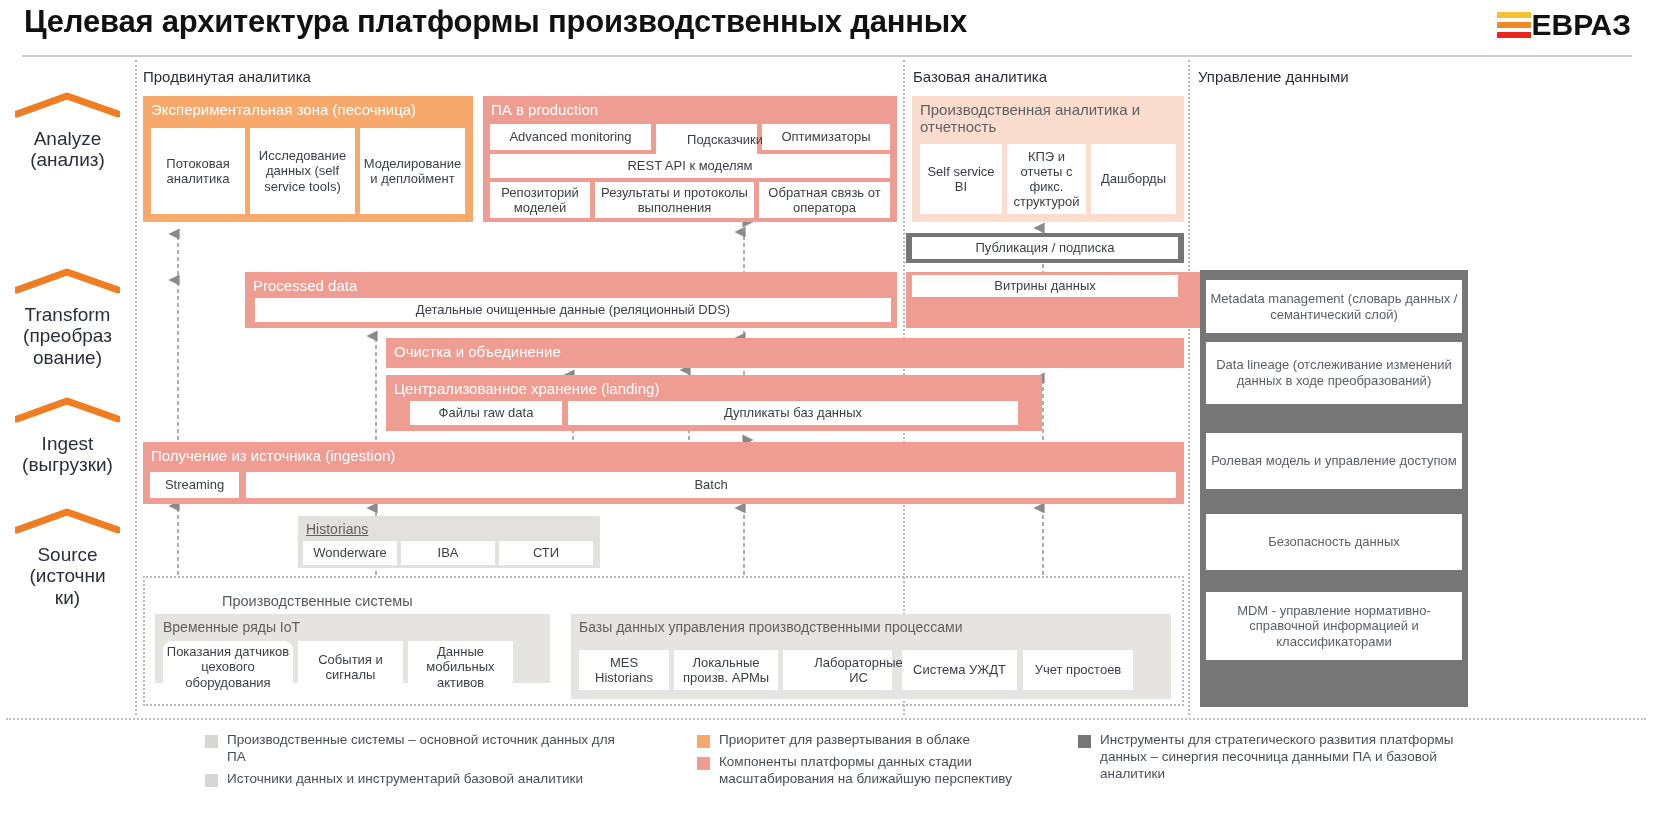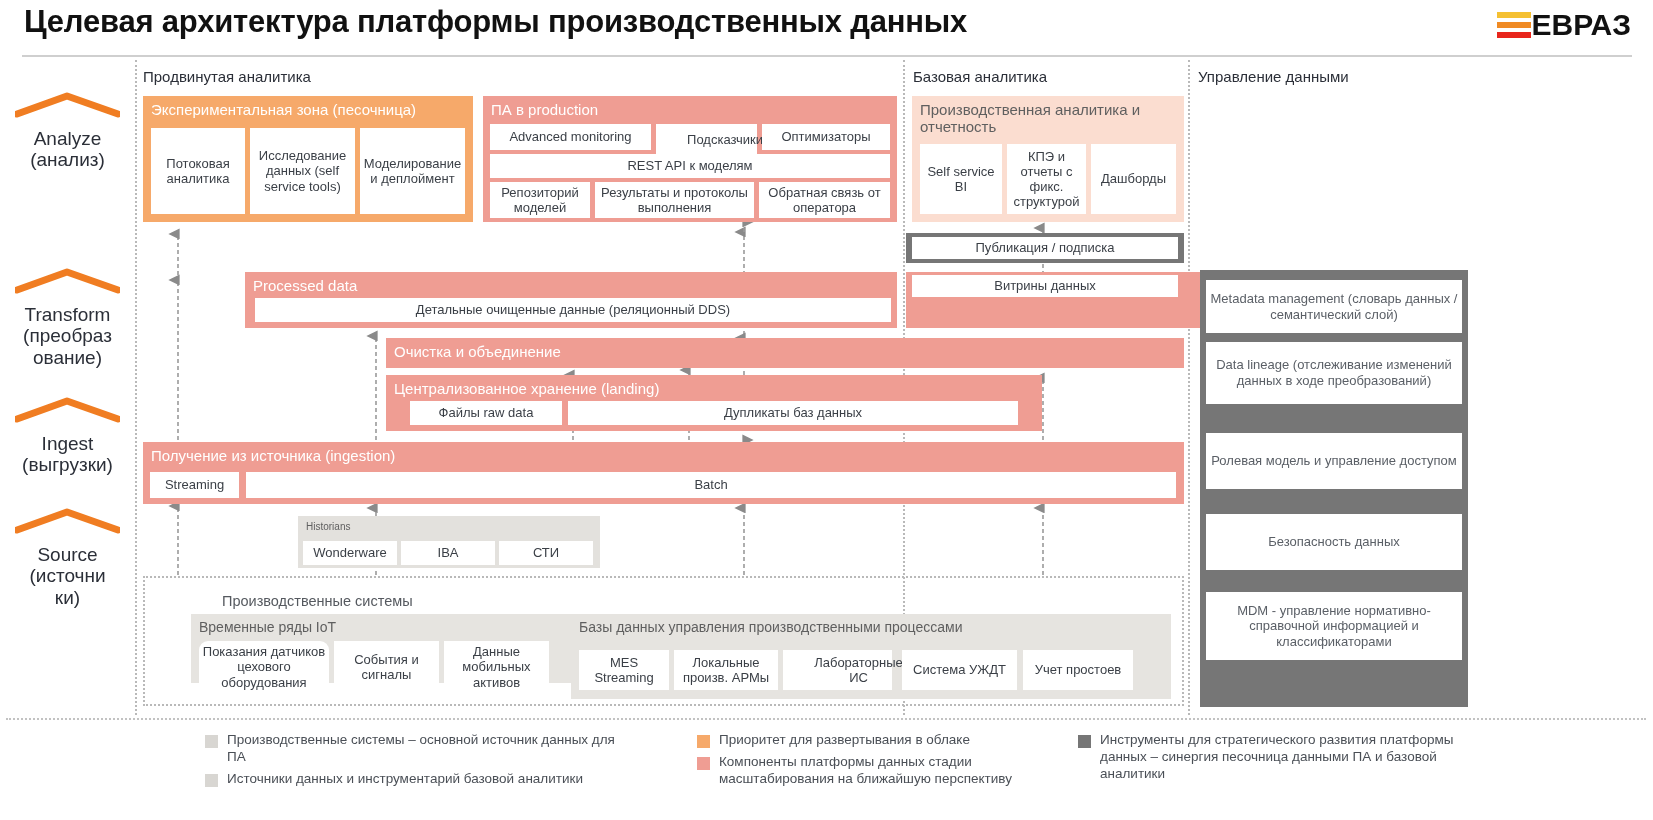--- a/index.html
+++ b/index.html
@@ -222,39 +222,39 @@
     <div class="wbox" style="left:182px; top:26px; width:450px; height:24px;">Дупликаты баз данных</div>
   </div>
 
   <div class="blk salmon" style="left:143px; top:442px; width:1041px; height:62px;">
     <div class="blk-title">Получение из источника (ingestion)</div>
     <div class="wbox" style="left:7px; top:30px; width:89px; height:26px;">Streaming</div>
     <div class="wbox" style="left:103px; top:30px; width:930px; height:26px;">Batch</div>
   </div>
 
   <div class="blk lgrey" style="left:298px; top:516px; width:302px; height:52px;">
-    <div class="blk-title dark" style="font-size:10px;">Historians</div>
+    <div class="blk-title dark" style="font-size:14px;text-decoration:underline;">Historians</div>
     <div class="wbox" style="left:5px; top:25px; width:94px; height:24px;">Wonderware</div>
     <div class="wbox" style="left:103px; top:25px; width:94px; height:24px;">IBA</div>
     <div class="wbox" style="left:201px; top:25px; width:94px; height:24px;">СТИ</div>
   </div>
 
   <div class="dotframe" style="left:143px; top:576px; width:1041px; height:130px;"></div>
   <div class="col-caption" style="left:222px; top:593px; font-size:14.5px; color:#55595f;">Производственные системы</div>
 
-  <div class="blk lgrey2" style="left:155px; top:614px; width:395px; height:69px;margin-left:36px;">
+  <div class="blk lgrey2" style="left:155px; top:614px; width:395px; height:69px;">
     <div class="blk-title dark" style="font-size:14px;">Временные ряды IoT</div>
     <div class="wbox" style="left:8px; top:27px; width:130px; height:52px;border-radius:9px;">Показания датчиков цехового оборудования</div>
     <div class="wbox" style="left:143px; top:27px; width:105px; height:52px;">События и сигналы</div>
     <div class="wbox" style="left:253px; top:27px; width:105px; height:52px;">Данные мобильных активов</div>
   </div>
 
   <div class="blk lgrey2" style="left:571px; top:614px; width:600px; height:85px;">
     <div class="blk-title dark" style="font-size:14px;">Базы данных управления производственными процессами</div>
-    <div class="wbox" style="left:8px; top:36px; width:90px; height:40px;">MES Streaming</div>
+    <div class="wbox" style="left:8px; top:36px; width:90px; height:40px;">MES Historians</div>
     <div class="wbox" style="left:103px; top:36px; width:104px; height:40px;">Локальные произв. АРМы</div>
     <div class="wbox" style="left:212px; top:36px; width:109px; height:40px;padding-left:44px;">Лабораторные ИС</div>
     <div class="wbox" style="left:331px; top:36px; width:115px; height:40px;">Система УЖДТ</div>
     <div class="wbox" style="left:452px; top:36px; width:110px; height:40px;">Учет простоев</div>
   </div>
 
   <div class="blk grey" style="left:1200px; top:270px; width:268px; height:437px;">
     <div class="gbox" style="left:6px; top:10px; width:256px; height:53px;">Metadata management (словарь данных / семантический слой)</div>
     <div class="gbox" style="left:6px; top:72px; width:256px; height:62px;">Data lineage (отслеживание изменений данных в ходе преобразований)</div>
     <div class="gbox" style="left:6px; top:163px; width:256px; height:56px;">Ролевая модель и управление доступом</div>

